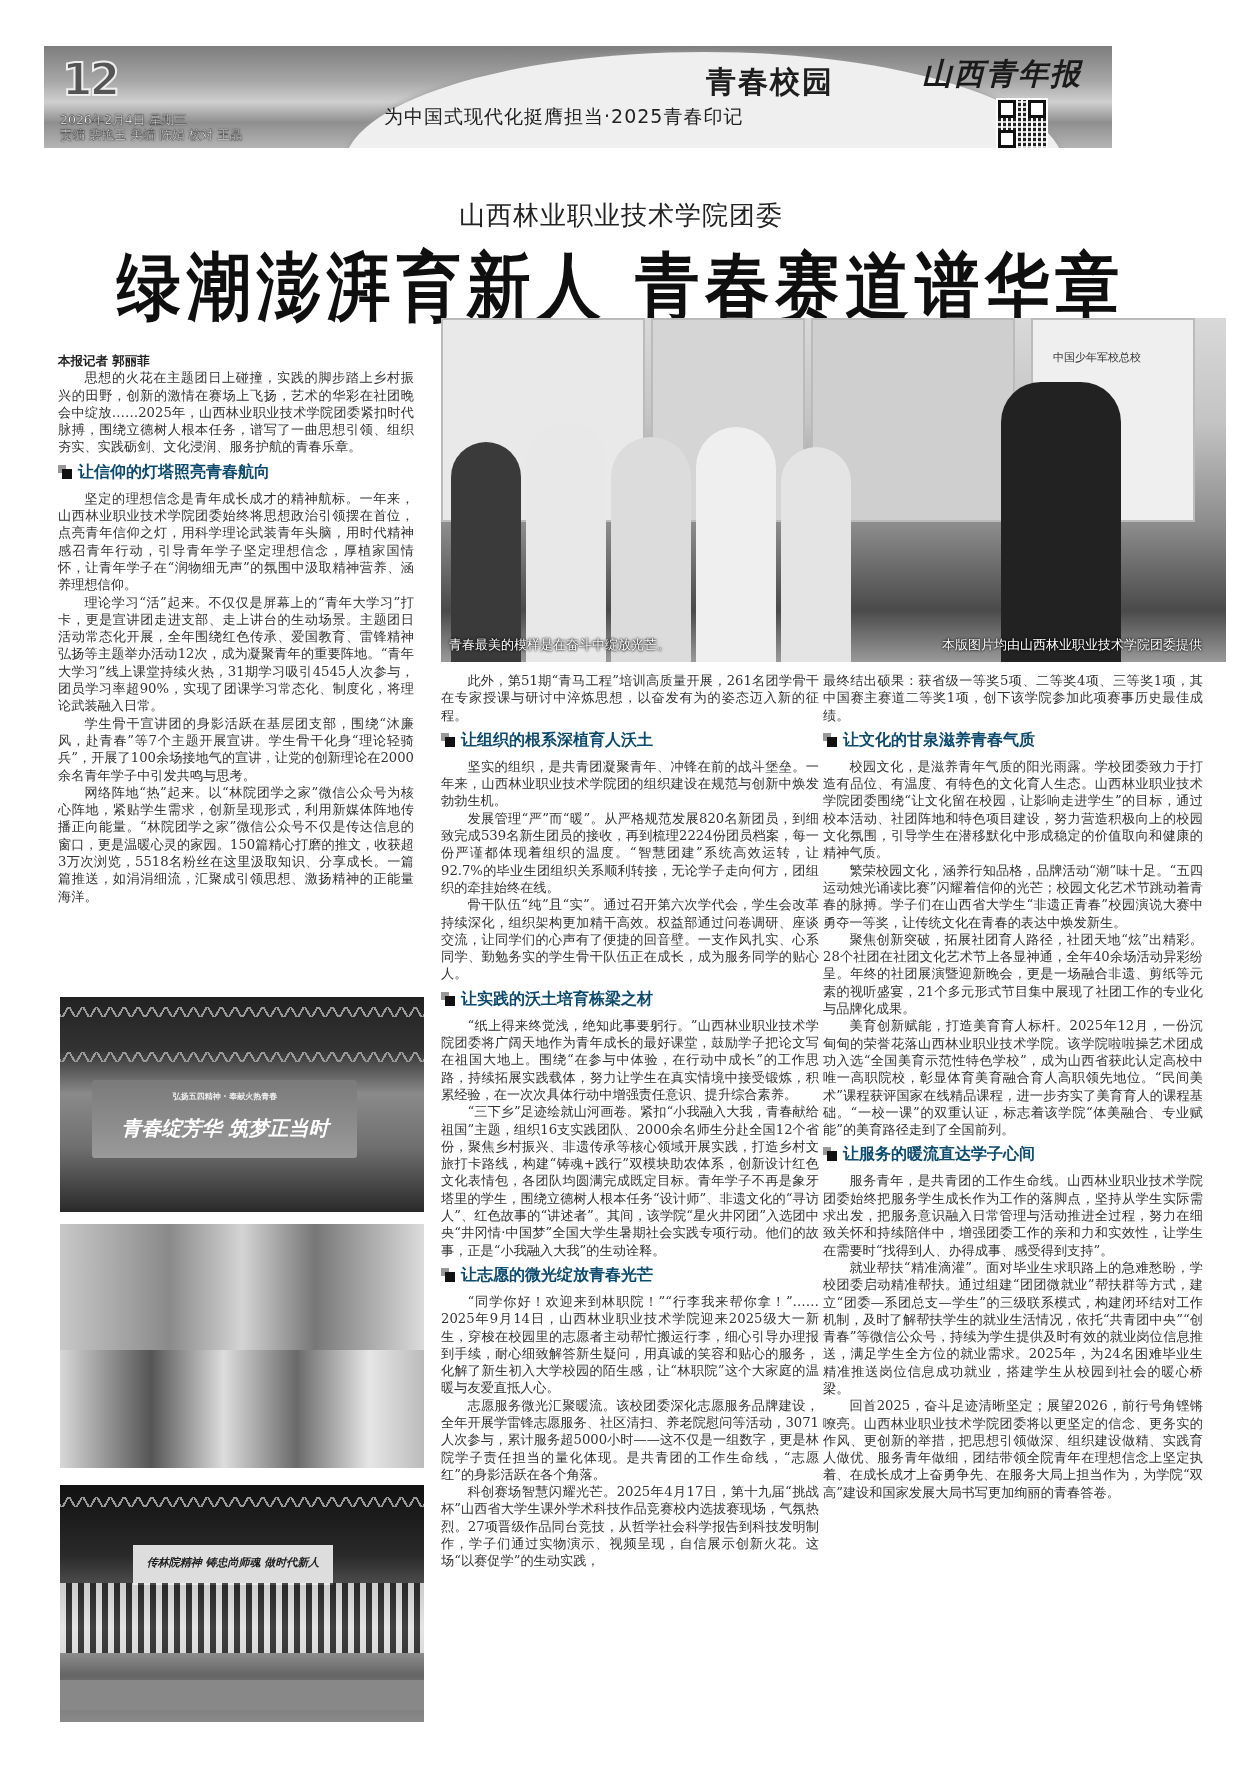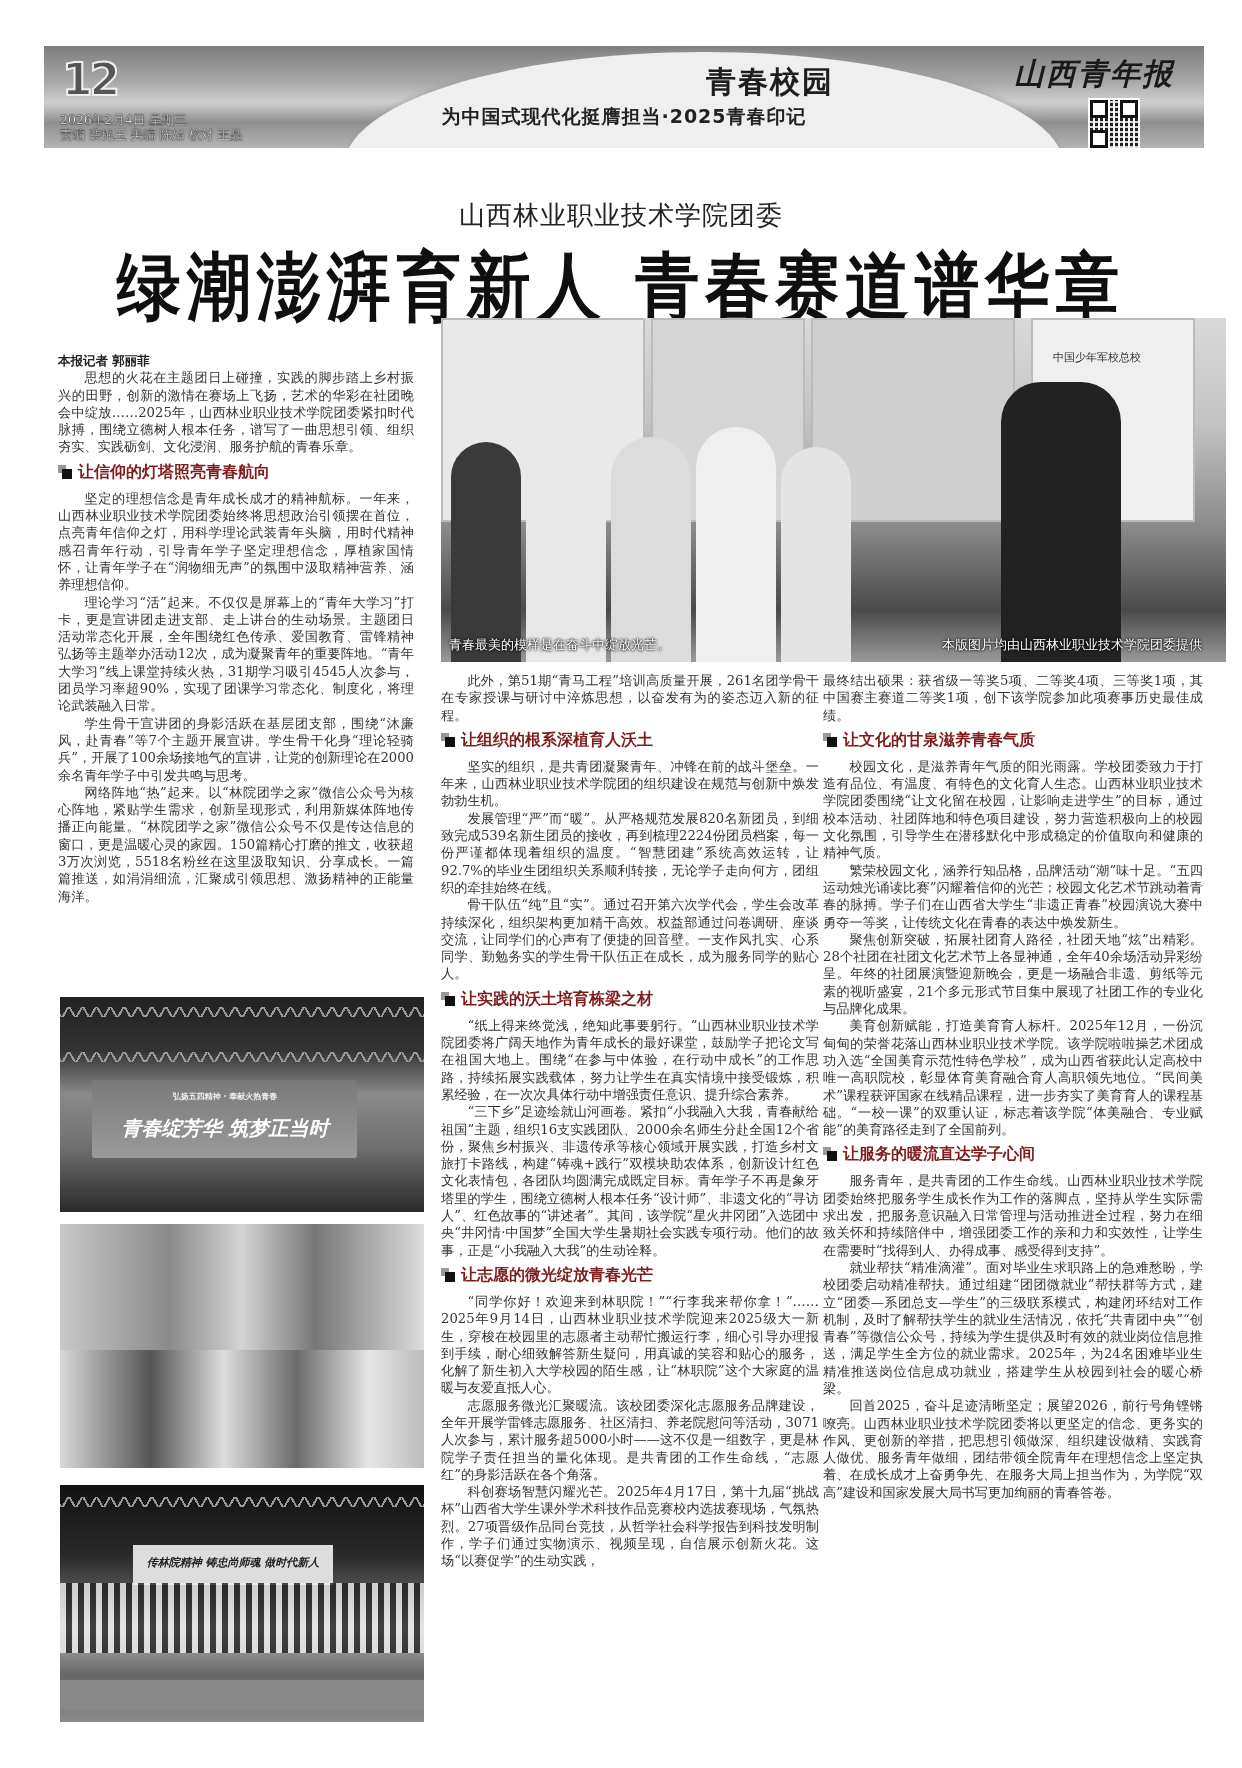--- a/index.html
+++ b/index.html
@@ -1,48 +1,48 @@
 <!DOCTYPE html>
 <html><head>
 <meta charset="utf-8">
 <style>
   html, body { margin:0; padding:0; background:#ffffff; }
   body { width:1242px; height:1768px; position:relative; overflow:hidden;
          font-family:"DejaVu Serif", "Liberation Serif", serif; color:#2a2a2a; }
-  .masthead { position:absolute; left:44px; top:46px; width:1160px; height:102px;
+  .masthead { position:absolute; left:44px; top:46px; width:1068px; height:102px;
               background:linear-gradient(180deg,#7d7d7d 0%,#a8a8a8 35%,#cfcfcf 55%,#8f8f8f 75%,#b5b5b5 100%);
               overflow:hidden; }
   .masthead .arc { position:absolute; left:300px; top:6px; width:720px; height:230px;
                    border-radius:50%; background:#efefef; box-shadow:0 0 6px #999; }
   .page-num { position:absolute; left:18px; top:8px; font-family:"DejaVu Sans", sans-serif;
               font-weight:bold; font-size:44px; color:#555; -webkit-text-stroke:2px #eee; letter-spacing:-3px; }
   .date-line { position:absolute; left:16px; top:66px; font-family:"DejaVu Sans", sans-serif;
                font-size:12.5px; color:#fff; -webkit-text-stroke:0.3px #333; text-shadow:0 0 2px #333; line-height:15px; }
   .section-title { position:absolute; left:370px; top:16px; width:420px; text-align:right;
                    font-family:"DejaVu Sans", sans-serif; font-weight:bold; font-size:30px; color:#1e1e1e; letter-spacing:2px; }
-  .section-sub { position:absolute; left:340px; top:58px; width:480px; text-align:center;
-                 font-family:"DejaVu Sans", sans-serif; font-weight:bold; font-size:19px; color:#222; letter-spacing:1px; }
+  .section-sub { position:absolute; left:340px; top:58px; width:480px; text-align:left;
+                 font-family:"DejaVu Sans", sans-serif; font-weight:normal; font-size:19px; color:#222; letter-spacing:1px; }
   .logo { position:absolute; right:30px; top:8px; font-family:"DejaVu Serif", serif; font-style:italic;
           font-weight:bold; font-size:30px; color:#1a1a1a; letter-spacing:2px; }
   .qr { position:absolute; right:64px; top:52px; width:48px; height:48px; background:
         repeating-linear-gradient(90deg,#222 0 3px,#fff 3px 5px),#fff; border:2px solid #fff; }
   .qr::before{content:"";position:absolute;inset:0;background:repeating-linear-gradient(0deg,rgba(255,255,255,.8) 0 2px,transparent 2px 5px);}
   .qr .c{position:absolute;width:12px;height:12px;border:3px solid #111;background:#fff;}
   .qr .c1{left:0;top:0}.qr .c2{right:0;top:0}.qr .c3{left:0;bottom:0}
 
   .kicker { position:absolute; left:0; width:1242px; top:198px; text-align:center; font-size:26px;
             letter-spacing:1px; color:#222; font-family:"DejaVu Serif", serif; }
   .headline { position:absolute; left:0; width:1242px; top:244px; text-align:center;
               font-family:"DejaVu Serif", serif; font-weight:bold; font-size:64px; color:#0f0f0f;
               letter-spacing:6px; transform:scaleY(1.15); }
 
   .col { position:absolute; font-size:13.2px; line-height:17.3px; text-align:justify; color:#333; }
   .col p { margin:0; text-indent:2em; }
   .byline { font-family:"DejaVu Sans", sans-serif; font-weight:bold; font-size:12.5px; color:#222; margin-bottom:16px; text-indent:0 !important; }
-  .subhead { font-weight:bold; font-size:16px; color:#7f1d1d; margin:6px 0 8px 0; display:flex; align-items:center; gap:6px; line-height:20px; }
+  .subhead { font-weight:bold; font-size:16px; color:#0c4a6e; margin:6px 0 8px 0; display:flex; align-items:center; gap:6px; line-height:20px; }
   .sq { position:relative; width:14px; height:14px; flex:none; }
   .sq::before { content:""; position:absolute; left:0; top:0; width:8px; height:8px; background:#999; }
   .sq::after  { content:""; position:absolute; left:4px; top:4px; width:10px; height:10px; background:#111; }
 
   .photo { position:absolute; overflow:hidden;padding-left:14px; }
   .ph-main { left:441px; top:318px; width:771px; height:344px;
              background:linear-gradient(180deg,#d9d9d9 0%,#c4c4c4 30%,#8c8c8c 60%,#4a4a4a 85%,#9a9a9a 100%); }
   .ph-main .wall { position:absolute; top:0; height:200px; background:#e9e9e9; border:2px solid #bbb; }
   .ph-main .person { position:absolute; bottom:0; border-radius:40px 40px 0 0; }
   .caption-l, .caption-r { position:absolute; bottom:8px; font-family:"DejaVu Sans", sans-serif;

